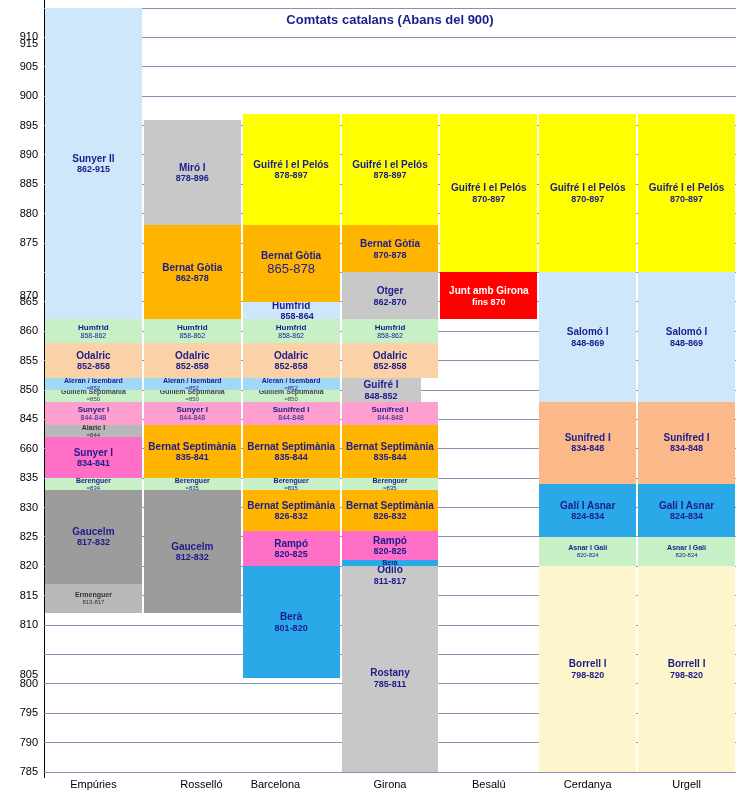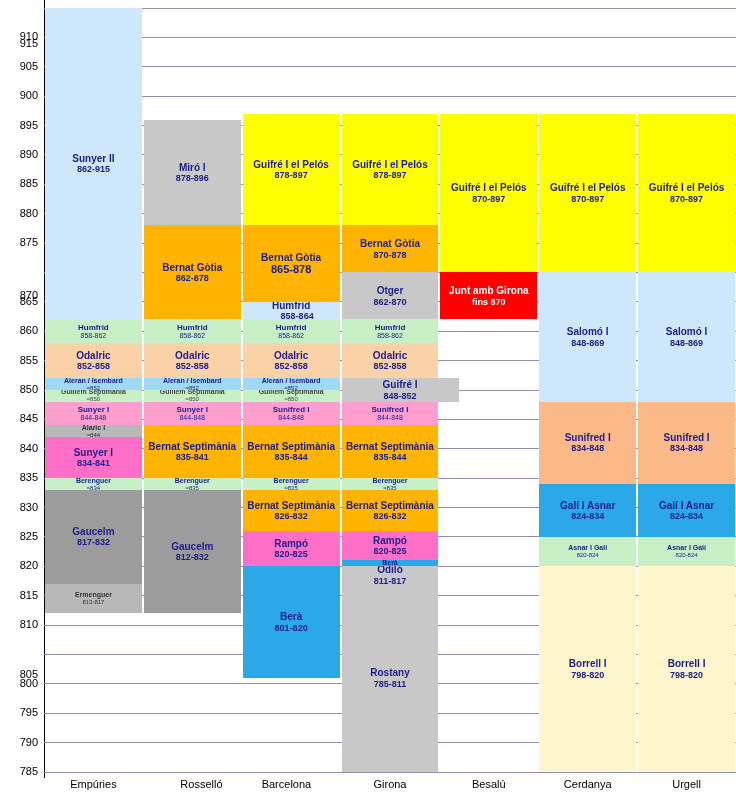--- a/index.html
+++ b/index.html
@@ -17,20 +17,21 @@
   .yr{display:block;}
   .title{position:absolute;font-size:13px;color:#1c1c8c;font-weight:bold;
          text-align:center;}
 </style>
 </head>
 <body>
 
 <div id="root">
   <div class="axis-v"></div>
   <div class="axis-h" id="axis-h" style="top: 772px;"></div>
+  <div class="title" id="chart-title" style="left: 44px; width: 692px; top: 11.7538px;">Comtats catalans (Abans del 900)</div>
   <div id="gridlines">
       <div class="grid-line" style="top: 8px;"></div>
       <div class="grid-line" style="top: 37px;"></div>
       <div class="grid-line" style="top: 66px;"></div>
       <div class="grid-line" style="top: 96px;"></div>
       <div class="grid-line" style="top: 125px;"></div>
       <div class="grid-line" style="top: 154px;"></div>
       <div class="grid-line" style="top: 184px;"></div>
       <div class="grid-line" style="top: 213px;"></div>
       <div class="grid-line" style="top: 243px;"></div>
@@ -62,21 +63,21 @@
       <div class="ytick" style="top: 147.923px;">890</div>
       <div class="ytick" style="top: 177.308px;">885</div>
       <div class="ytick" style="top: 206.692px;">880</div>
       <div class="ytick" style="top: 236.077px;">875</div>
       <div class="ytick" style="top: 265.462px; margin-top: 24px;">870</div>
       <div class="ytick" style="top: 294.846px;">865</div>
       <div class="ytick" style="top: 324.231px;">860</div>
       <div class="ytick" style="top: 353.615px;">855</div>
       <div class="ytick" style="top: 383px;">850</div>
       <div class="ytick" style="top: 412.385px;">845</div>
-      <div class="ytick" style="top: 441.769px;">840</div>
+      <div class="ytick" style="top: 441.769px;">660</div>
       <div class="ytick" style="top: 471.154px;">835</div>
       <div class="ytick" style="top: 500.538px;">830</div>
       <div class="ytick" style="top: 529.923px;">825</div>
       <div class="ytick" style="top: 559.308px;">820</div>
       <div class="ytick" style="top: 588.692px;">815</div>
       <div class="ytick" style="top: 618.077px;">810</div>
       <div class="ytick" style="top: 668px;">805</div>
       <div class="ytick" style="top: 676.846px;">800</div>
       <div class="ytick" style="top: 706.231px;">795</div>
       <div class="ytick" style="top: 735.615px;">790</div>
@@ -166,21 +167,21 @@
       <div class="box" style="left: 143.857px; width: 96.8571px; top: 489.908px; height: 123.415px; background: rgb(156, 156, 156); color: rgb(28, 28, 140); font-size: 10px; font-weight: bold;">
         <span class="nm">Gaucelm</span>
         <span class="yr" style="font-weight: bold; font-size: 9px;">812-832</span>
       </div>
       <div class="box" style="left: 242.714px; width: 96.8571px; top: 113.785px; height: 111.662px; background: rgb(255, 255, 0); color: rgb(28, 28, 140); font-size: 10px; font-weight: bold;">
         <span class="nm">Guifré I el Pelós</span>
         <span class="yr" style="font-weight: bold; font-size: 9px;">878-897</span>
       </div>
       <div class="box" style="left: 242.714px; width: 96.8571px; top: 225.446px; height: 76.4px; background: rgb(255, 180, 0); color: rgb(28, 28, 140); font-size: 10px; font-weight: bold;">
         <span class="nm">Bernat Gòtia</span>
-        <span class="yr" style="font-weight: bold; font-size: 11px;">865-878</span>
+        <span class="yr" style="font-weight: normal; font-size: 13px;">865-878</span>
       </div>
       <div class="box" style="left: 242.714px; width: 96.8571px; top: 301.846px; height: 17.6308px; background: rgb(207, 231, 250); color: rgb(28, 28, 140); font-size: 10px; font-weight: bold;">
         <span class="nm">Humfrid</span>
         <span class="yr" style="font-weight: bold; font-size: 9px; padding-left: 12px;">858-864</span>
       </div>
       <div class="box" style="left: 242.714px; width: 96.8571px; top: 319.477px; height: 23.5077px; background: rgb(199, 240, 199); color: rgb(28, 28, 140); font-size: 8px; font-weight: bold;">
         <span class="nm">Humfrid</span>
         <span class="yr" style="font-weight: normal; font-size: 7px;">858-862</span>
       </div>
       <div class="box" style="left: 242.714px; width: 96.8571px; top: 342.985px; height: 35.2615px; background: rgb(251, 210, 168); color: rgb(28, 28, 140); font-size: 10px; font-weight: bold;">
@@ -232,21 +233,21 @@
         <span class="yr" style="font-weight: bold; font-size: 9px;">862-870</span>
       </div>
       <div class="box" style="left: 341.571px; width: 96.8571px; top: 319.477px; height: 23.5077px; background: rgb(199, 240, 199); color: rgb(28, 28, 140); font-size: 8px; font-weight: bold;">
         <span class="nm">Humfrid</span>
         <span class="yr" style="font-weight: normal; font-size: 7px;">858-862</span>
       </div>
       <div class="box" style="left: 341.571px; width: 96.8571px; top: 342.985px; height: 35.2615px; background: rgb(251, 210, 168); color: rgb(28, 28, 140); font-size: 10px; font-weight: bold;">
         <span class="nm">Odalric</span>
         <span class="yr" style="font-weight: bold; font-size: 9px;">852-858</span>
       </div>
-      <div class="box" style="left: 341.571px; width: 117px; top: 378.246px; height: 23.5077px; background: rgb(200, 200, 200); color: rgb(28, 28, 140); font-size: 10px; font-weight: bold;">
+      <div class="box" style="left: 341.571px; width: 79px; top: 378.246px; height: 23.5077px; background: rgb(200, 200, 200); color: rgb(28, 28, 140); font-size: 10px; font-weight: bold;">
         <span class="nm">Guifré I</span>
         <span class="yr" style="font-weight: bold; font-size: 9px;">848-852</span>
       </div>
       <div class="box" style="left: 341.571px; width: 96.8571px; top: 401.754px; height: 23.5077px; background: rgb(255, 159, 208); color: rgb(28, 28, 140); font-size: 8px; font-weight: bold;">
         <span class="nm">Sunifred I</span>
         <span class="yr" style="font-weight: normal; font-size: 7px;">844-848</span>
       </div>
       <div class="box" style="left: 341.571px; width: 96.8571px; top: 425.262px; height: 52.8923px; background: rgb(255, 180, 0); color: rgb(28, 28, 140); font-size: 10px; font-weight: bold;">
         <span class="nm">Bernat Septimània</span>
         <span class="yr" style="font-weight: bold; font-size: 9px;">835-844</span>
@@ -327,19 +328,19 @@
         <span class="yr" style="font-weight: normal; font-size: 6px;">820-824</span>
       </div>
       <div class="box" style="left: 638.143px; width: 96.8571px; top: 566.308px; height: 205.692px; background: rgb(253, 245, 204); color: rgb(28, 28, 140); font-size: 10px; font-weight: bold;">
         <span class="nm">Borrell I</span>
         <span class="yr" style="font-weight: bold; font-size: 9px;">798-820</span>
       </div>
     </div>
   <div id="colheads">
       <div class="colhead" style="left: 44px; width: 98.8571px; top: 778px;">Empúries</div>
       <div class="colhead" style="left: 152px; width: 98.8571px; top: 778px;">Rosselló</div>
-      <div class="colhead" style="left: 237px; width: 98.8571px; top: 778px;">Barcelona</div>
+      <div class="colhead" style="left: 226px; width: 98.8571px; top: 778px;">Barcelona</div>
       <div class="colhead" style="left: 340.571px; width: 98.8571px; top: 778px;">Girona</div>
       <div class="colhead" style="left: 439.429px; width: 98.8571px; top: 778px;">Besalú</div>
       <div class="colhead" style="left: 538.286px; width: 98.8571px; top: 778px;">Cerdanya</div>
       <div class="colhead" style="left: 637.143px; width: 98.8571px; top: 778px;">Urgell</div>
     </div>
 </div>
 
 </body></html>

